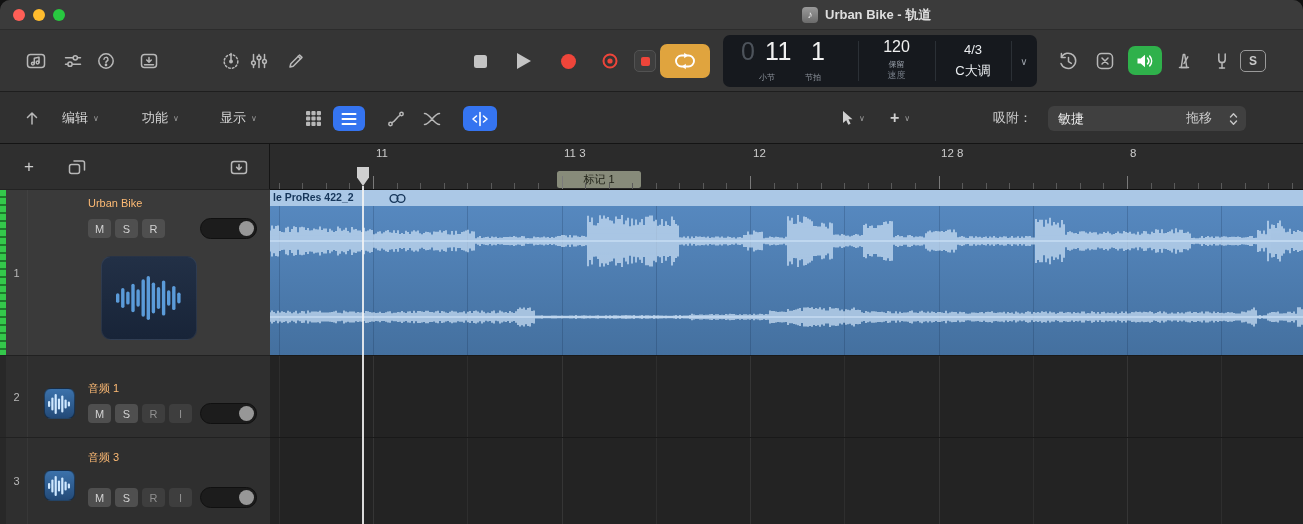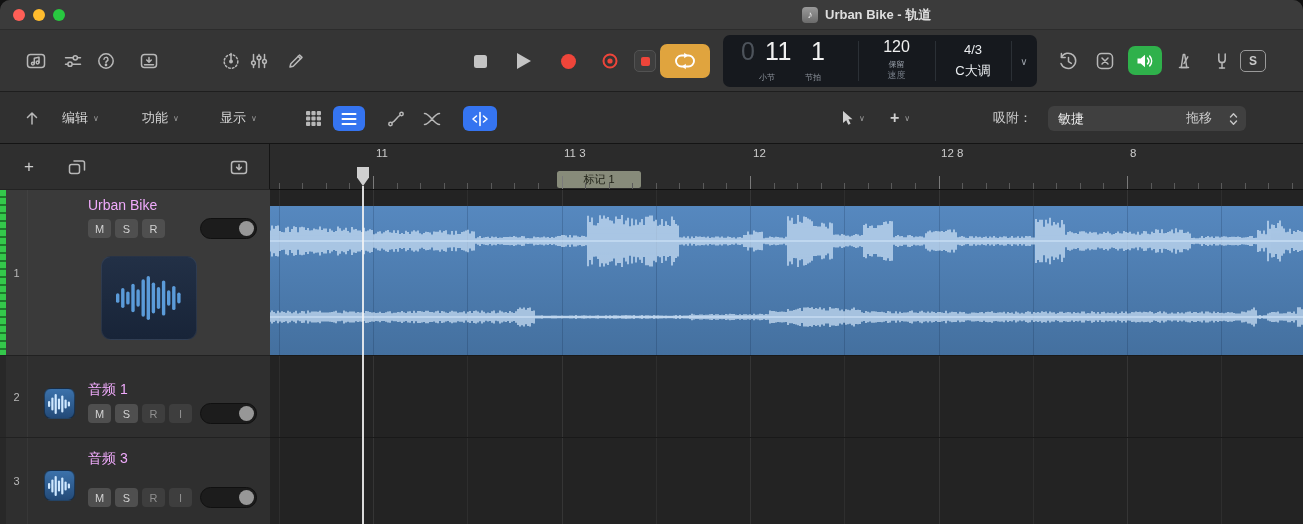--- a/index.html
+++ b/index.html
@@ -61,21 +61,21 @@
 .hbtn{position:absolute;top:10px;height:26px;display:flex;align-items:center;justify-content:center;border-radius:6px}
 .trow{position:absolute;left:0;width:270px}
 .row1{top:46px;height:165px;background:#3a3a3a}
 .row2{top:211px;height:82px;background:#2f2f2f;border-top:1px solid #212121}
 .row3{top:293px;height:87px;background:#2f2f2f;border-top:1px solid #212121}
 .armstrip{position:absolute;left:0;top:0;bottom:0;width:6px}
 .arm-on{background:repeating-linear-gradient(to bottom,var(--arm_green,#34c74b) 0 6px,#1c7a2b 6px 8px)}
 .arm-off{background:#282828}
 .numcell{position:absolute;left:6px;top:0;bottom:0;width:22px;color:#b8b8b8;font-size:11px;
          display:flex;align-items:center;justify-content:center;border-right:1px solid rgba(255,255,255,.04)}
-.tname{position:absolute;color:#f0abfc;font-size:14px}
+.tname{position:absolute;color:#fdba74;font-size:11px}
 .tbtn{position:absolute;width:23px;height:19px;border-radius:4px;background:#4f4f4f;color:#d2d2d2;font-size:11px;
       display:flex;align-items:center;justify-content:center}
 .tbtn.dim{background:#3e3e3e;color:#909090}
 .toggle{position:absolute;width:57px;height:21px;border-radius:11px;background:#1c1c1c;border:1px solid #101010}
 .knob{position:absolute;right:2px;top:2px;width:15px;height:15px;border-radius:50%;background:#979797}
 .thumb{position:absolute;left:101px;top:66px;width:96px;height:84px;border-radius:10px;
        background:linear-gradient(#223046,#182438);border:1px solid rgba(255,255,255,.07);
        display:flex;align-items:center;justify-content:center}
 .ticon{position:absolute;left:44px;top:32px;width:31px;height:31px;border-radius:7px;
        background:linear-gradient(#3c72ab,#234a78);border:1px solid rgba(0,0,0,.4);
@@ -504,20 +504,27 @@
           <div class="gd" style="left: 762.75px;"></div>
           <div class="gd" style="left: 857px;"></div>
           <div class="gd" style="left: 951.25px;"></div>
         </div>
       <svg class="wave" id="wave-svg" width="1033" height="149">
           <path d="M0 24.4V45.6M2 19.6V50.4M4 22.8V47.2M6 20.1V49.9M8 19.5V50.5M10 25.1V44.9M12 26.1V43.9M14 26.3V43.7M16 21.8V48.2M18 20.8V49.2M20 26.0V44.0M22 23.0V47.0M24 20.3V49.7M26 20.9V49.1M28 26.3V43.7M30 21.3V48.7M32 20.8V49.2M34 21.3V48.7M36 24.1V45.9M38 21.9V48.1M40 24.4V45.6M42 24.3V45.7M44 22.6V47.4M46 23.3V46.7M48 23.6V46.4M50 20.6V49.4M52 24.0V46.0M54 22.4V47.6M56 22.5V47.5M58 25.9V44.1M60 22.8V47.2M62 24.4V45.6M64 25.9V44.1M66 25.1V44.9M68 20.5V49.5M70 22.2V47.8M72 24.7V45.3M74 23.7V46.3M76 21.7V48.3M78 25.1V44.9M80 26.5V43.5M82 21.1V48.9M84 23.5V46.5M86 22.9V47.1M88 24.4V45.6M90 24.5V45.5M92 26.1V43.9M94 21.7V48.3M96 25.3V44.7M98 24.5V45.5M100 23.3V46.7M102 23.9V46.1M104 28.3V41.7M106 27.4V42.6M108 25.8V44.2M110 25.2V44.8M112 27.5V42.5M114 26.3V43.7M116 24.8V45.2M118 24.0V46.0M120 26.3V43.7M122 26.8V43.2M124 24.3V45.7M126 27.1V42.9M128 24.3V45.7M130 27.9V42.1M132 27.1V42.9M134 28.1V41.9M136 24.7V45.3M138 26.0V44.0M140 27.9V42.1M142 25.6V44.4M144 24.2V45.8M146 25.4V44.6M148 24.6V45.4M150 27.2V42.8M152 28.2V41.8M154 27.0V43.0M156 25.7V44.3M158 26.0V44.0M160 26.5V43.5M162 28.4V41.6M164 25.5V44.5M166 25.7V44.3M168 25.8V44.2M170 24.3V45.7M172 26.6V43.4M174 25.0V45.0M176 24.3V45.7M178 28.3V41.7M180 28.5V41.5M182 24.9V45.1M184 28.7V41.3M186 24.7V45.3M188 27.9V42.1M190 28.0V42.0M192 25.9V44.1M194 25.5V44.5M196 24.5V45.5M198 23.8V46.2M200 27.5V42.5M202 25.3V44.7M204 25.4V44.6M206 32.3V37.7M208 31.2V38.8M210 30.1V39.9M212 31.9V38.1M214 31.6V38.4M216 31.1V38.9M218 30.7V39.3M220 31.9V38.1M222 30.5V39.5M224 31.2V38.8M226 30.7V39.3M228 32.1V37.9M230 31.6V38.4M232 31.7V38.3M234 31.0V39.0M236 31.1V38.9M238 31.1V38.9M240 30.8V39.2M242 31.1V38.9M244 30.1V39.9M246 30.7V39.3M248 31.5V38.5M250 31.2V38.8M252 30.1V39.9M254 30.3V39.7M256 32.2V37.8M258 32.1V37.9M260 32.2V37.8M262 32.2V37.8M264 30.4V39.6M266 31.3V38.7M268 31.1V38.9M270 31.5V38.5M272 31.3V38.7M274 30.5V39.5M276 31.5V38.5M278 31.1V38.9M280 32.0V38.0M282 31.1V38.9M284 31.7V38.3M286 30.7V39.3M288 30.1V39.9M290 30.1V39.9M292 29.1V40.9M294 29.0V41.0M296 29.5V40.5M298 31.2V38.8M300 29.0V41.0M302 31.5V38.5M304 29.5V40.5M306 29.6V40.4M308 30.5V39.5M310 31.0V39.0M312 29.7V40.3M314 29.9V40.1M316 30.8V39.2M318 9.7V60.3M320 16.1V53.9M322 11.6V58.4M324 19.3V50.7M326 19.4V50.6M328 17.0V53.0M330 9.2V60.8M332 12.7V57.3M334 9.4V60.6M336 12.6V57.4M338 10.9V59.1M340 14.3V55.7M342 14.7V55.3M344 17.4V52.6M346 10.6V59.4M348 13.0V57.0M350 12.9V57.1M352 9.0V61.0M354 18.3V51.7M356 14.6V55.4M358 11.8V58.2M360 20.2V49.8M362 12.6V57.4M364 19.2V50.8M366 13.6V56.4M368 18.8V51.2M370 16.3V53.7M372 12.9V57.1M374 19.0V51.0M376 10.8V59.2M378 10.7V59.3M380 9.6V60.4M382 9.4V60.6M384 15.3V54.7M386 13.7V56.3M388 19.7V50.3M390 18.7V51.3M392 13.0V57.0M394 20.0V50.0M396 15.3V54.7M398 19.1V50.9M400 19.9V50.1M402 10.6V59.4M404 14.1V55.9M406 18.0V52.0M408 19.4V50.6M410 31.2V38.8M412 31.4V38.6M414 30.4V39.6M416 31.7V38.3M418 30.2V39.8M420 32.4V37.6M422 30.6V39.4M424 32.0V38.0M426 30.3V39.7M428 30.8V39.2M430 30.6V39.4M432 30.9V39.1M434 30.7V39.3M436 31.6V38.4M438 30.4V39.6M440 32.0V38.0M442 31.2V38.8M444 31.6V38.4M446 30.5V39.5M448 30.5V39.5M450 31.4V38.6M452 30.4V39.6M454 31.7V38.3M456 31.8V38.2M458 30.4V39.6M460 31.0V39.0M462 31.8V38.2M464 31.2V38.8M466 32.4V37.6M468 31.3V38.7M470 30.9V39.1M472 31.7V38.3M474 29.1V40.9M476 28.9V41.1M478 25.6V44.4M480 28.4V41.6M482 28.4V41.6M484 24.5V45.5M486 25.7V44.3M488 26.2V43.8M490 26.0V44.0M492 25.7V44.3M494 32.3V37.7M496 31.8V38.2M498 31.7V38.3M500 30.4V39.6M502 30.9V39.1M504 31.6V38.4M506 30.7V39.3M508 31.0V39.0M510 31.5V38.5M512 31.6V38.4M514 32.2V37.8M516 30.7V39.3M518 10.3V59.7M520 14.5V55.5M522 11.8V58.2M524 18.0V52.0M526 17.7V52.3M528 9.0V61.0M530 15.8V54.2M532 16.8V53.2M534 10.6V59.4M536 11.1V58.9M538 12.6V57.4M540 13.5V56.5M542 15.2V54.8M544 19.9V50.1M546 20.1V49.9M548 20.6V49.4M550 20.5V49.5M552 16.8V53.2M554 17.4V52.6M556 20.7V49.3M558 22.6V47.4M560 16.5V53.5M562 17.2V52.8M564 28.8V41.2M566 28.5V41.5M568 28.4V41.6M570 29.4V40.6M572 28.0V42.0M574 28.8V41.2M576 29.8V40.2M578 29.6V40.4M580 30.5V39.5M582 29.7V40.3M584 28.9V41.1M586 28.0V42.0M588 28.4V41.6M590 29.8V40.2M592 29.0V41.0M594 19.1V50.9M596 17.8V52.2M598 21.9V48.1M600 20.0V50.0M602 19.4V50.6M604 22.1V47.9M606 21.9V48.1M608 19.3V50.7M610 19.2V50.8M612 19.1V50.9M614 16.1V53.9M616 15.6V54.4M618 17.8V52.2M620 14.9V55.1M622 15.3V54.7M624 31.2V38.8M626 30.1V39.9M628 29.1V40.9M630 30.3V39.7M632 30.0V40.0M634 31.3V38.7M636 31.3V38.7M638 29.2V40.8M640 29.1V40.9M642 29.9V40.1M644 31.3V38.7M646 30.6V39.4M648 30.8V39.2M650 30.3V39.7M652 30.4V39.6M654 31.4V38.6M656 27.3V42.7M658 25.5V44.5M660 24.5V45.5M662 26.2V43.8M664 25.6V44.4M666 25.1V44.9M668 25.3V44.7M670 25.4V44.6M672 24.9V45.1M674 26.1V43.9M676 25.0V45.0M678 23.7V46.3M680 23.6V46.4M682 26.2V43.8M684 23.4V46.6M686 26.3V43.7M688 31.2V38.8M690 30.7V39.3M692 30.1V39.9M694 30.8V39.2M696 31.7V38.3M698 31.9V38.1M700 30.3V39.7M702 30.2V39.8M704 31.7V38.3M706 30.3V39.7M708 31.3V38.7M710 30.7V39.3M712 31.8V38.2M714 31.1V38.9M716 30.4V39.6M718 31.9V38.1M720 30.6V39.4M722 31.4V38.6M724 30.1V39.9M726 31.5V38.5M728 32.0V38.0M730 30.7V39.3M732 31.3V38.7M734 30.2V39.8M736 30.4V39.6M738 32.1V37.9M740 31.5V38.5M742 30.1V39.9M744 31.7V38.3M746 31.4V38.6M748 30.2V39.8M750 32.0V38.0M752 30.4V39.6M754 31.7V38.3M756 30.0V40.0M758 30.2V39.8M760 30.1V39.9M762 31.5V38.5M764 31.4V38.6M766 12.9V57.1M768 15.9V54.1M770 13.8V56.2M772 13.8V56.2M774 20.7V49.3M776 13.7V56.3M778 17.4V52.6M780 11.8V58.2M782 19.6V50.4M784 15.9V54.1M786 18.4V51.6M788 16.7V53.3M790 21.5V48.5M792 13.9V56.1M794 18.2V51.8M796 28.8V41.2M798 26.0V44.0M800 25.3V44.7M802 26.3V43.7M804 27.3V42.7M806 26.9V43.1M808 27.9V42.1M810 25.5V44.5M812 25.2V44.8M814 25.2V44.8M816 26.4V43.6M818 27.5V42.5M820 25.8V44.2M822 26.7V43.3M824 26.3V43.7M826 26.3V43.7M828 28.4V41.6M830 27.6V42.4M832 27.8V42.2M834 26.0V44.0M836 27.1V42.9M838 25.5V44.5M840 27.3V42.7M842 28.5V41.5M844 28.0V42.0M846 27.1V42.9M848 25.5V44.5M850 27.2V42.8M852 27.4V42.6M854 25.1V44.9M856 26.0V44.0M858 26.7V43.3M860 25.7V44.3M862 27.7V42.3M864 27.4V42.6M866 28.5V41.5M868 25.8V44.2M870 28.8V41.2M872 27.5V42.5M874 25.1V44.9M876 25.2V44.8M878 27.8V42.2M880 28.2V41.8M882 25.7V44.3M884 27.0V43.0M886 23.3V46.7M888 23.7V46.3M890 27.0V43.0M892 23.3V46.7M894 27.3V42.7M896 27.1V42.9M898 25.9V44.1M900 25.2V44.8M902 23.5V46.5M904 27.2V42.8M906 22.2V47.8M908 26.2V43.8M910 23.7V46.3M912 23.8V46.2M914 27.1V42.9M916 26.8V43.2M918 25.7V44.3M920 27.4V42.6M922 31.9V38.1M924 31.8V38.2M926 32.2V37.8M928 32.2V37.8M930 31.8V38.2M932 30.0V40.0M934 31.9V38.1M936 31.1V38.9M938 30.0V40.0M940 31.2V38.8M942 30.4V39.6M944 31.9V38.1M946 30.6V39.4M948 30.5V39.5M950 31.4V38.6M952 30.8V39.2M954 30.2V39.8M956 30.4V39.6M958 31.3V38.7M960 31.1V38.9M962 30.7V39.3M964 30.7V39.3M966 31.1V38.9M968 30.5V39.5M970 30.9V39.1M972 31.7V38.3M974 31.4V38.6M976 31.2V38.8M978 31.0V39.0M980 30.0V40.0M982 30.1V39.9M984 32.1V37.9M986 31.7V38.3M988 23.9V46.1M990 24.8V45.2M992 27.8V42.2M994 24.6V45.4M996 28.2V41.8M998 14.7V55.3M1000 22.8V47.2M1002 18.5V51.5M1004 18.9V51.1M1006 22.1V47.9M1008 17.1V52.9M1010 14.5V55.5M1012 20.2V49.8M1014 22.5V47.5M1016 26.2V43.8M1018 25.7V44.3M1020 22.7V47.3M1022 27.9V42.1M1024 25.0V45.0M1026 26.0V44.0M1028 24.1V45.9M1030 24.9V45.1M1032 25.7V44.3" stroke="#cfe3f7" stroke-width="1.5" opacity="0.92"></path>
           <rect x="0" y="34.4" width="1033" height="1.2" fill="#cfe3f7"></rect>
           <path d="M0 106.2V115.8M2 104.5V117.5M4 105.9V116.1M6 107.2V114.8M8 104.7V117.3M10 106.5V115.5M12 105.3V116.7M14 105.9V116.1M16 106.7V115.3M18 104.7V117.3M20 105.7V116.3M22 107.3V114.7M24 106.2V115.8M26 104.8V117.2M28 107.4V114.6M30 106.7V115.3M32 104.9V117.1M34 105.3V116.7M36 107.4V114.6M38 104.5V117.5M40 106.4V115.6M42 105.4V116.6M44 105.5V116.5M46 105.5V116.5M48 105.8V116.2M50 104.7V117.3M52 106.6V115.4M54 106.4V115.6M56 106.6V115.4M58 106.6V115.4M60 106.3V115.7M62 105.9V116.1M64 105.6V116.4M66 104.8V117.2M68 106.7V115.3M70 106.7V115.3M72 107.3V114.7M74 104.5V117.5M76 105.4V116.6M78 106.3V115.7M80 105.4V116.6M82 105.6V116.4M84 105.6V116.4M86 106.7V115.3M88 105.9V116.1M90 106.6V115.4M92 106.2V115.8M94 107.1V114.9M96 105.0V117.0M98 105.3V116.7M100 106.0V116.0M102 106.5V115.5M104 106.2V115.8M106 107.0V115.0M108 106.8V115.2M110 105.8V116.2M112 106.9V115.1M114 107.1V114.9M116 106.2V115.8M118 105.6V116.4M120 105.3V116.7M122 107.3V114.7M124 106.8V115.2M126 106.8V115.2M128 105.9V116.1M130 106.2V115.8M132 105.0V117.0M134 106.3V115.7M136 107.0V115.0M138 105.6V116.4M140 105.3V116.7M142 106.9V115.1M144 104.8V117.2M146 106.8V115.2M148 105.0V117.0M150 105.0V117.0M152 105.4V116.6M154 106.0V116.0M156 104.7V117.3M158 104.8V117.2M160 106.0V116.0M162 105.9V116.1M164 106.5V115.5M166 105.2V116.8M168 104.8V117.2M170 106.9V115.1M172 105.0V117.0M174 105.5V116.5M176 106.6V115.4M178 107.1V114.9M180 105.8V116.2M182 104.8V117.2M184 105.5V116.5M186 105.5V116.5M188 106.7V115.3M190 106.3V115.7M192 106.3V115.7M194 105.2V116.8M196 107.4V114.6M198 105.8V116.2M200 105.1V116.9M202 106.9V115.1M204 104.9V117.1M206 104.6V117.4M208 105.4V116.6M210 106.8V115.2M212 104.6V117.4M214 105.7V116.3M216 107.3V114.7M218 106.4V115.6M220 107.0V115.0M222 105.3V116.7M224 104.5V117.5M226 107.2V114.8M228 106.8V115.2M230 104.5V117.5M232 105.4V116.6M234 106.5V115.5M236 106.0V116.0M238 106.9V115.1M240 104.9V117.1M242 106.2V115.8M244 107.0V115.0M246 105.2V116.8M248 103.0V119.0M250 101.5V120.5M252 102.7V119.3M254 101.5V120.5M256 103.8V118.2M258 102.0V120.0M260 101.5V120.5M262 105.0V117.0M264 104.6V117.4M266 109.6V112.4M268 109.4V112.6M270 109.6V112.4M272 109.3V112.7M274 109.7V112.3M276 109.8V112.2M278 109.8V112.2M280 109.7V112.3M282 109.4V112.6M284 109.6V112.4M286 109.5V112.5M288 109.8V112.2M290 109.8V112.2M292 109.4V112.6M294 109.8V112.2M296 109.7V112.3M298 109.7V112.3M300 109.5V112.5M302 109.6V112.4M304 109.8V112.2M306 109.1V112.9M308 109.8V112.2M310 109.7V112.3M312 109.6V112.4M314 109.3V112.7M316 109.6V112.4M318 109.7V112.3M320 109.5V112.5M322 109.7V112.3M324 109.8V112.2M326 109.5V112.5M328 109.3V112.7M330 109.8V112.2M332 109.7V112.3M334 109.8V112.2M336 109.3V112.7M338 109.8V112.2M340 109.2V112.8M342 109.8V112.2M344 109.3V112.7M346 109.2V112.8M348 109.5V112.5M350 109.8V112.2M352 109.2V112.8M354 109.3V112.7M356 109.1V112.9M358 109.3V112.7M360 109.2V112.8M362 109.4V112.6M364 109.1V112.9M366 109.8V112.2M368 109.7V112.3M370 109.5V112.5M372 109.1V112.9M374 109.7V112.3M376 109.3V112.7M378 109.3V112.7M380 109.5V112.5M382 109.8V112.2M384 109.1V112.9M386 109.6V112.4M388 109.2V112.8M390 109.6V112.4M392 109.5V112.5M394 109.7V112.3M396 109.6V112.4M398 109.7V112.3M400 109.7V112.3M402 109.7V112.3M404 109.4V112.6M406 109.1V112.9M408 109.8V112.2M410 109.1V112.9M412 109.8V112.2M414 109.5V112.5M416 109.4V112.6M418 109.4V112.6M420 109.1V112.9M422 107.8V114.2M424 108.5V113.5M426 109.0V113.0M428 109.1V112.9M430 108.5V113.5M432 108.4V113.6M434 108.9V113.1M436 108.8V113.2M438 108.7V113.3M440 108.2V113.8M442 108.1V113.9M444 108.9V113.1M446 108.3V113.7M448 108.3V113.7M450 108.9V113.1M452 108.7V113.3M454 109.0V113.0M456 108.0V114.0M458 108.4V113.6M460 107.7V114.3M462 107.9V114.1M464 108.1V113.9M466 108.8V113.2M468 109.1V112.9M470 108.3V113.7M472 109.1V112.9M474 108.3V113.7M476 108.2V113.8M478 108.7V113.3M480 108.2V113.8M482 108.9V113.1M484 107.8V114.2M486 108.7V113.3M488 108.6V113.4M490 107.8V114.2M492 108.1V113.9M494 108.8V113.2M496 108.0V114.0M498 108.3V113.7M500 104.5V117.5M502 105.1V116.9M504 105.0V117.0M506 105.6V116.4M508 106.1V115.9M510 105.8V116.2M512 105.4V116.6M514 105.8V116.2M516 105.9V116.1M518 102.9V119.1M520 104.8V117.2M522 104.7V117.3M524 104.0V118.0M526 103.6V118.4M528 102.7V119.3M530 102.0V120.0M532 105.1V116.9M534 101.6V120.4M536 101.6V120.4M538 101.2V120.8M540 102.1V119.9M542 101.2V120.8M544 103.0V119.0M546 102.0V120.0M548 102.8V119.2M550 101.2V120.8M552 103.5V118.5M554 102.3V119.7M556 104.4V117.6M558 104.6V117.4M560 101.1V120.9M562 102.5V119.5M564 102.4V119.6M566 102.1V119.9M568 102.2V119.8M570 104.5V117.5M572 103.4V118.6M574 105.3V116.7M576 103.2V118.8M578 103.7V118.3M580 104.3V117.7M582 102.8V119.2M584 101.6V120.4M586 104.1V117.9M588 103.8V118.2M590 103.9V118.1M592 106.2V115.8M594 106.9V115.1M596 104.9V117.1M598 105.7V116.3M600 106.6V115.4M602 105.2V116.8M604 105.3V116.7M606 105.6V116.4M608 105.9V116.1M610 106.0V116.0M612 105.8V116.2M614 106.3V115.7M616 107.0V115.0M618 105.0V117.0M620 105.4V116.6M622 107.2V114.8M624 107.2V114.8M626 105.2V116.8M628 107.4V114.6M630 105.7V116.3M632 107.1V114.9M634 106.4V115.6M636 106.5V115.5M638 106.3V115.7M640 105.1V116.9M642 104.6V117.4M644 106.4V115.6M646 106.4V115.6M648 107.1V114.9M650 105.5V116.5M652 104.7V117.3M654 106.3V115.7M656 106.7V115.3M658 105.4V116.6M660 106.7V115.3M662 105.4V116.6M664 106.1V115.9M666 106.9V115.1M668 106.0V116.0M670 106.1V115.9M672 106.6V115.4M674 106.9V115.1M676 104.8V117.2M678 107.2V114.8M680 106.4V115.6M682 105.7V116.3M684 106.1V115.9M686 105.9V116.1M688 107.6V114.4M690 105.7V116.3M692 106.2V115.8M694 105.9V116.1M696 107.6V114.4M698 107.8V114.2M700 107.4V114.6M702 106.6V115.4M704 106.4V115.6M706 106.7V115.3M708 107.1V114.9M710 106.2V115.8M712 105.9V116.1M714 107.3V114.7M716 106.1V115.9M718 105.7V116.3M720 106.1V115.9M722 105.3V116.7M724 106.8V115.2M726 107.1V114.9M728 106.5V115.5M730 106.3V115.7M732 106.5V115.5M734 105.7V116.3M736 107.5V114.5M738 105.9V116.1M740 107.1V114.9M742 106.5V115.5M744 107.8V114.2M746 105.6V116.4M748 106.5V115.5M750 107.5V114.5M752 106.8V115.2M754 107.6V114.4M756 105.9V116.1M758 105.3V116.7M760 105.7V116.3M762 107.8V114.2M764 106.1V115.9M766 106.8V115.2M768 106.1V115.9M770 106.8V115.2M772 105.3V116.7M774 106.0V116.0M776 105.6V116.4M778 107.2V114.8M780 105.6V116.4M782 106.4V115.6M784 106.2V115.8M786 107.7V114.3M788 106.9V115.1M790 105.8V116.2M792 105.7V116.3M794 107.1V114.9M796 106.6V115.4M798 105.9V116.1M800 106.2V115.8M802 107.4V114.6M804 106.1V115.9M806 107.0V115.0M808 106.4V115.6M810 107.2V114.8M812 105.5V116.5M814 105.4V116.6M816 107.5V114.5M818 107.0V115.0M820 107.2V114.8M822 105.3V116.7M824 106.1V115.9M826 107.5V114.5M828 106.1V115.9M830 107.7V114.3M832 106.0V116.0M834 105.8V116.2M836 107.2V114.8M838 106.4V115.6M840 106.9V115.1M842 106.4V115.6M844 107.3V114.7M846 105.7V116.3M848 107.7V114.3M850 106.9V115.1M852 105.4V116.6M854 107.1V114.9M856 105.4V116.6M858 107.4V114.6M860 107.3V114.7M862 105.9V116.1M864 106.2V115.8M866 105.6V116.4M868 105.9V116.1M870 105.7V116.3M872 106.5V115.5M874 105.8V116.2M876 106.0V116.0M878 106.3V115.7M880 105.3V116.7M882 105.9V116.1M884 107.5V114.5M886 107.1V114.9M888 106.0V116.0M890 105.3V116.7M892 107.3V114.7M894 105.6V116.4M896 106.6V115.4M898 107.7V114.3M900 107.4V114.6M902 106.5V115.5M904 107.4V114.6M906 107.4V114.6M908 106.1V115.9M910 107.3V114.7M912 106.4V115.6M914 107.6V114.4M916 106.2V115.8M918 105.7V116.3M920 105.6V116.4M922 106.9V115.1M924 106.0V116.0M926 106.0V116.0M928 107.0V115.0M930 106.5V115.5M932 105.4V116.6M934 107.6V114.4M936 105.5V116.5M938 105.6V116.4M940 106.4V115.6M942 107.2V114.8M944 105.4V116.6M946 107.1V114.9M948 106.0V116.0M950 107.1V114.9M952 106.7V115.3M954 107.2V114.8M956 106.7V115.3M958 106.1V115.9M960 106.4V115.6M962 106.3V115.7M964 107.1V114.9M966 107.4V114.6M968 107.6V114.4M970 107.5V114.5M972 105.5V116.5M974 105.7V116.3M976 106.2V115.8M978 104.4V117.6M980 104.4V117.6M982 103.3V118.7M984 101.5V120.5M986 104.2V117.8M988 109.5V112.5M990 108.9V113.1M992 109.7V112.3M994 109.2V112.8M996 109.2V112.8M998 107.6V114.4M1000 106.7V115.3M1002 105.9V116.1M1004 106.1V115.9M1006 106.2V115.8M1008 105.6V116.4M1010 107.6V114.4M1012 107.5V114.5M1014 107.2V114.8M1016 107.2V114.8M1018 105.7V116.3M1020 105.8V116.2M1022 107.0V115.0M1024 105.5V116.5M1026 107.7V114.3M1028 101.2V120.8M1030 101.3V120.7M1032 103.3V118.7" stroke="#cfe3f7" stroke-width="1.5" opacity="0.92"></path>
           <rect x="0" y="110.4" width="1033" height="1.2" fill="#cfe3f7"></rect>
         </svg>
+      <div class="rhead">
+        <span class="rl">le ProRes 422_2</span>
+        <svg style="position:absolute;left:118px;top:2.5px" width="20" height="11">
+          <circle cx="6" cy="5.5" r="3.9" stroke="#16365a" stroke-width="1.4" fill="none"></circle>
+          <circle cx="13" cy="5.5" r="3.9" stroke="#16365a" stroke-width="1.4" fill="none"></circle>
+        </svg>
+      </div>
     </div>
     <div class="lanesep" style="top:165px"></div>
     <div class="lanesep" style="top:247px"></div>
   </div>
 
   <div class="playhead"></div>
   <div class="playline"></div>
 </div>
 
 </body></html>

